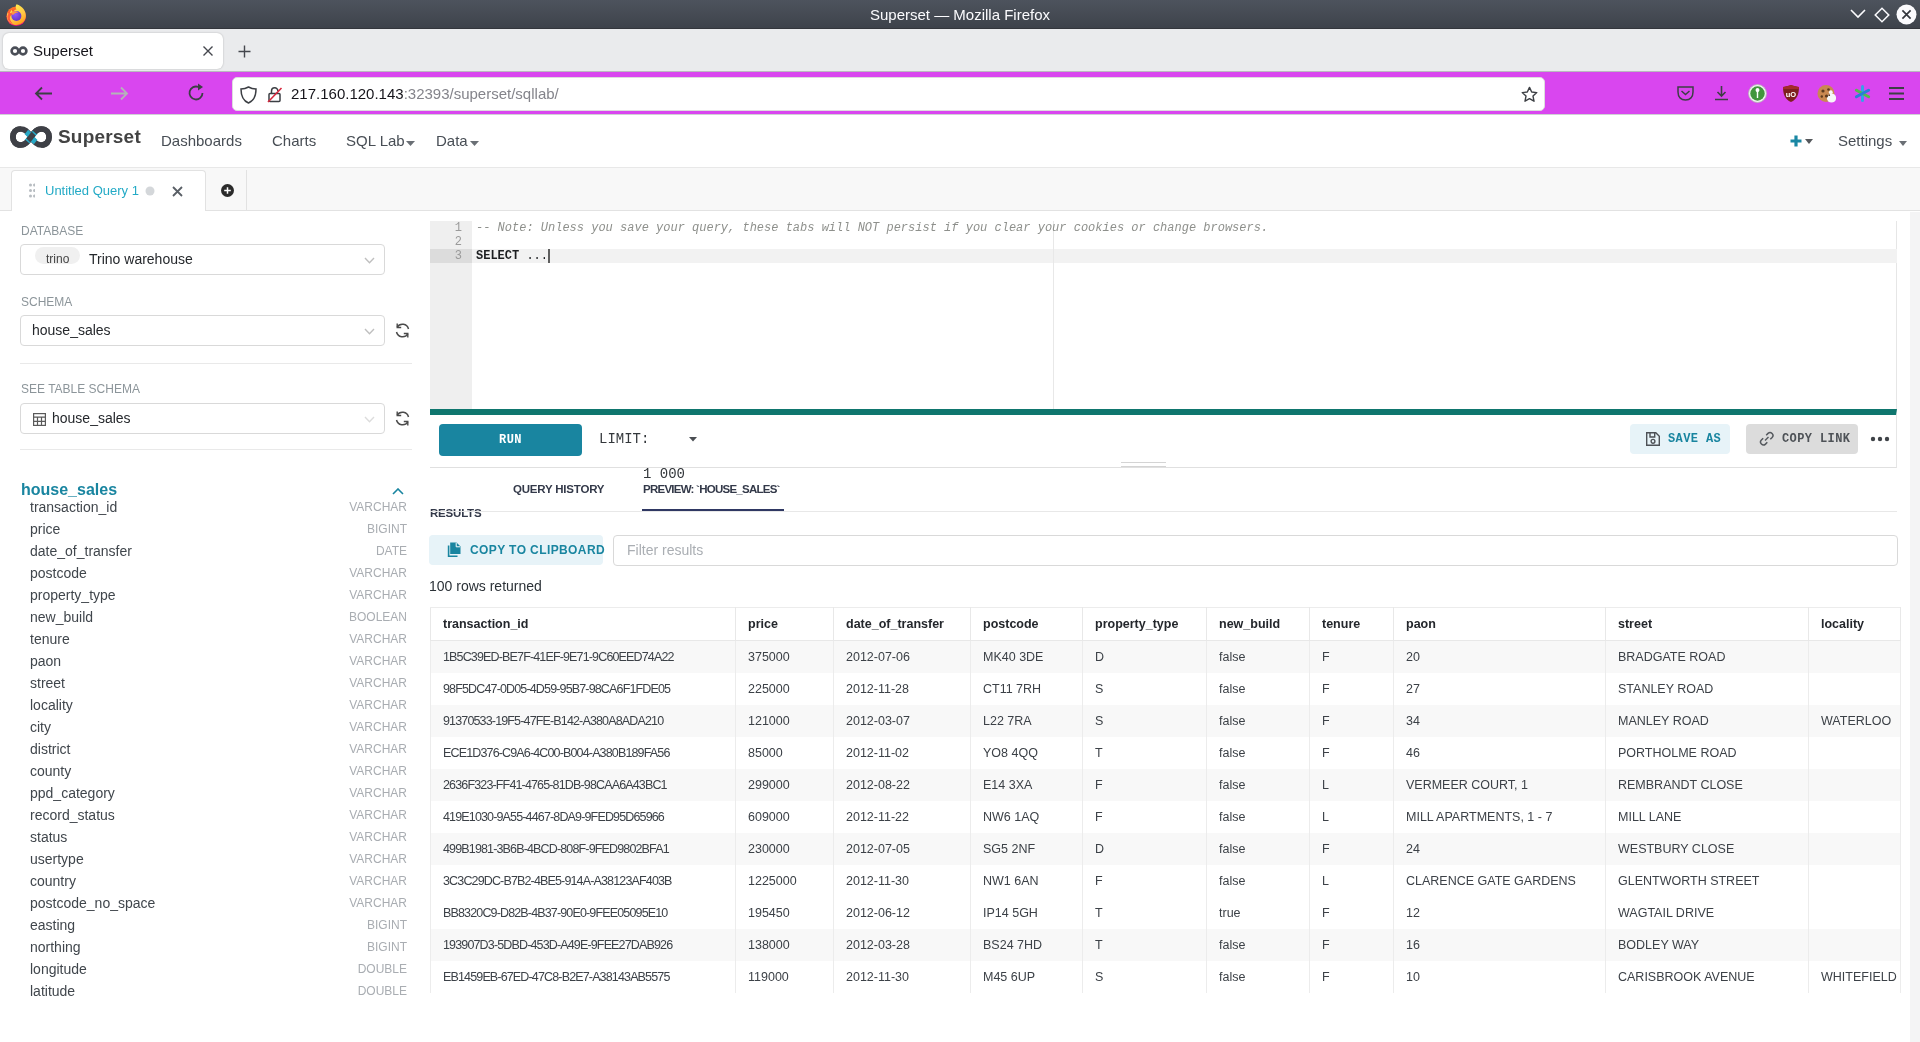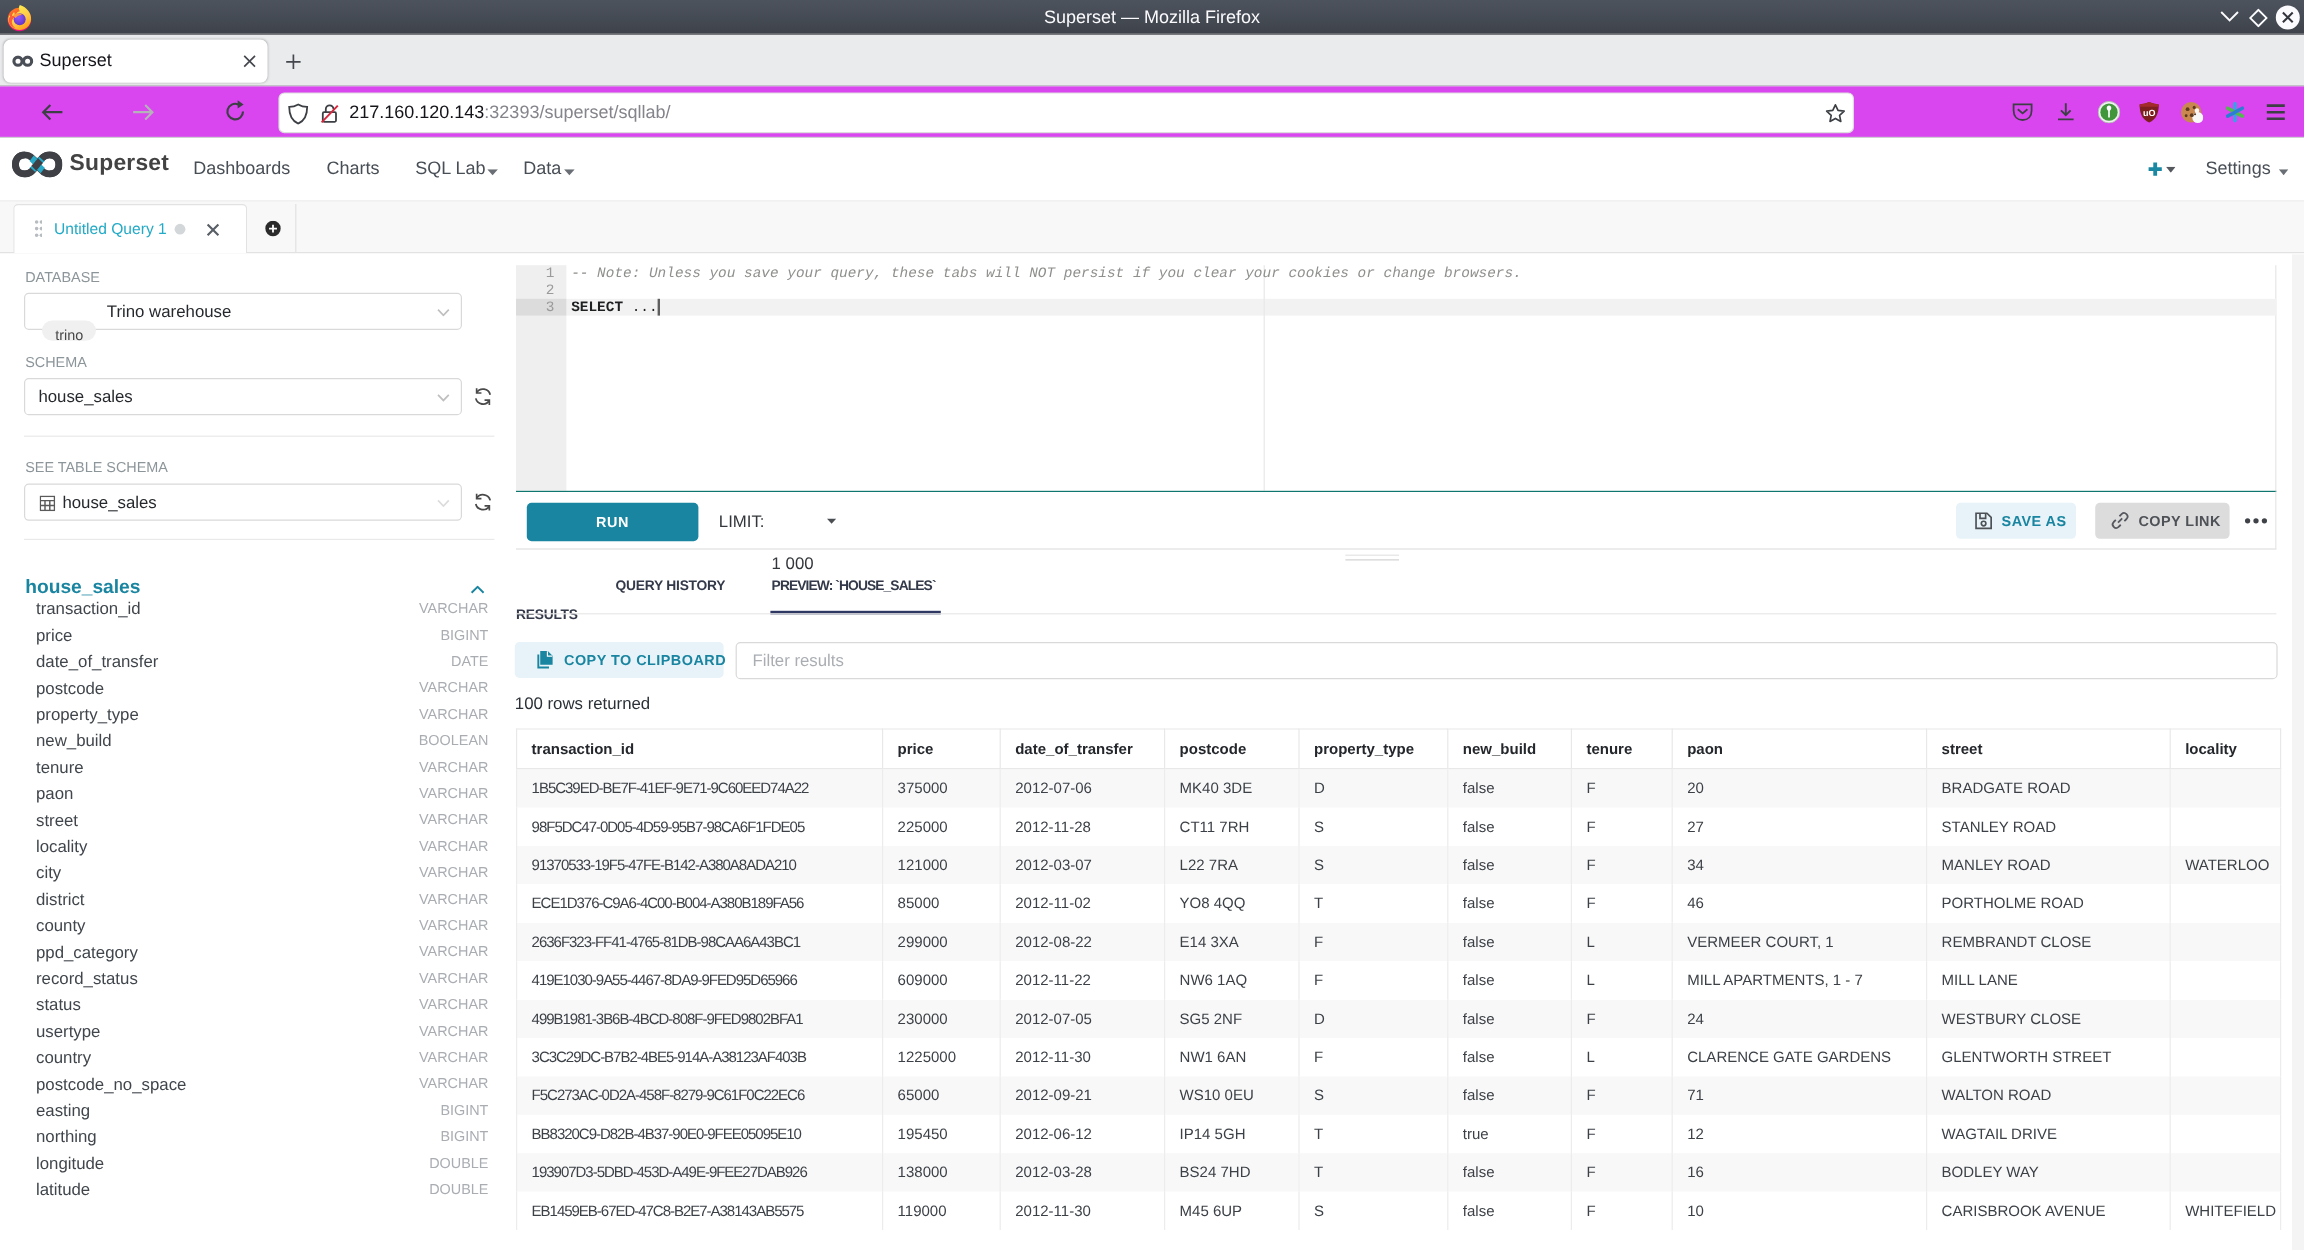--- a/index.html
+++ b/index.html
@@ -33,21 +33,21 @@
 
 .sblabel { font-size:12px; color:#8c959a; white-space:nowrap; }
 .sbselect { left:20px; width:365px; height:31px; background:#fff; border:1px solid #d9d9d9; border-radius:4px; }
 .coln { font-size:14px; color:#40464c; }
 .colt { font-size:12px; color:#a9adb2; }
 
 
 #editor { left:430px; top:221px; width:1467px; height:188px; background:#fff; font-family:"Liberation Mono", monospace; font-size:12px; }
 #gutter { left:0; top:0; width:42px; height:188px; background:#efefef; }
 .lnum { width:32px; text-align:right; color:#9a9a9a; font-size:12px; }
-#toolbar { left:430px; top:409px; width:1467px; height:49px; background:#fff; border-top:1px solid #0f766e; border-bottom:1px solid #e0e0e0; border-right:1px solid #e6e6e6; }
+#toolbar { left:430px; top:409px; width:1467px; height:59px; background:#fff; border-top:6px solid #0f766e; border-bottom:1px solid #e0e0e0; border-right:1px solid #e6e6e6;font-family:Liberation Mono, monospace; }
 #runbtn { left:9px; top:9px; width:143px; height:32px; background:#1985a0; border-radius:4px; color:#fff; font-size:12px; font-weight:bold; text-align:center; line-height:32px; letter-spacing:.5px; }
 
 
 .stab { top:483px; white-space:nowrap; font-size:11.5px; font-weight:bold; color:#333949; letter-spacing:-0.2px; }
 #inkbar { left:642px; top:509px; width:142px; height:3px; background:#2f3863; }
 #stabline { left:430px; top:511px; width:1467px; height:1px; background:#e8e8e8; }
 
 
 #rtable { left:430px; top:607px; width:1470px; }
 table { border-collapse:collapse; table-layout:fixed; width:1470px; font-size:12.5px; }
@@ -237,21 +237,21 @@
   <svg class="abs" style="left:15px;top:14px;" width="13" height="13" viewBox="0 0 13 13">
       <circle cx="6.5" cy="6.5" r="6.5" fill="#2b2b2b"></circle>
       <path d="M6.5 3.2 V9.8 M3.2 6.5 H9.8" stroke="#fff" stroke-width="1.5"></path>
     </svg>
 </div>
 <div class="abs" id="qtabline"></div>
 <div class="abs" id="qtabmask"></div>
 <div class="abs" id="sidebar" style="left:0;top:0;width:0;height:0;">
   <span class="abs sblabel" style="left:21px;top:224px;">DATABASE</span>
   <div class="abs sbselect" style="top:244px;">
-    <span class="abs" style="left:14px;top:22px;background:#f0f0f0;border-radius:9px;height:17px;line-height:17px;padding:4px 11px;font-size:12px;color:#464646;">trino</span>
+    <span class="abs" style="left:14px;top:2px;background:#f0f0f0;border-radius:9px;height:17px;line-height:17px;padding:4px 11px;font-size:12px;color:#464646;">trino</span>
     <span class="abs" style="left:68px;top:6px;font-size:14px;color:#25282c;">Trino warehouse</span>
     <svg class="abs" style="left:343px;top:12px;" width="11" height="7" viewBox="0 0 11 7">
         <path d="M1 1 L5.5 5.7 L10 1" stroke="#bfbfbf" stroke-width="1.4" fill="none"></path>
       </svg>
   </div>
   <span class="abs sblabel" style="left:21px;top:295px;">SCHEMA</span>
   <div class="abs sbselect" style="top:315px;">
     <span class="abs" style="left:11px;top:6px;font-size:14px;color:#25282c;">house_sales</span>
     <svg class="abs" style="left:343px;top:12px;" width="11" height="7" viewBox="0 0 11 7">
         <path d="M1 1 L5.5 5.7 L10 1" stroke="#bfbfbf" stroke-width="1.4" fill="none"></path>
@@ -499,32 +499,20 @@
           <td>1225000</td>
           <td>2012-11-30</td>
           <td>NW1 6AN</td>
           <td>F</td>
           <td>false</td>
           <td>L</td>
           <td>CLARENCE GATE GARDENS</td>
           <td>GLENTWORTH STREET</td>
           <td></td>
         </tr>
-<tr class="odd">
-          <td class="uid">F5C273AC-0D2A-458F-8279-9C61F0C22EC6</td>
-          <td>65000</td>
-          <td>2012-09-21</td>
-          <td>WS10 0EU</td>
-          <td>S</td>
-          <td>false</td>
-          <td>F</td>
-          <td>71</td>
-          <td>WALTON ROAD</td>
-          <td></td>
-        </tr>
 <tr>
           <td class="uid">BB8320C9-D82B-4B37-90E0-9FEE05095E10</td>
           <td>195450</td>
           <td>2012-06-12</td>
           <td>IP14 5GH</td>
           <td>T</td>
           <td>true</td>
           <td>F</td>
           <td>12</td>
           <td>WAGTAIL DRIVE</td>

